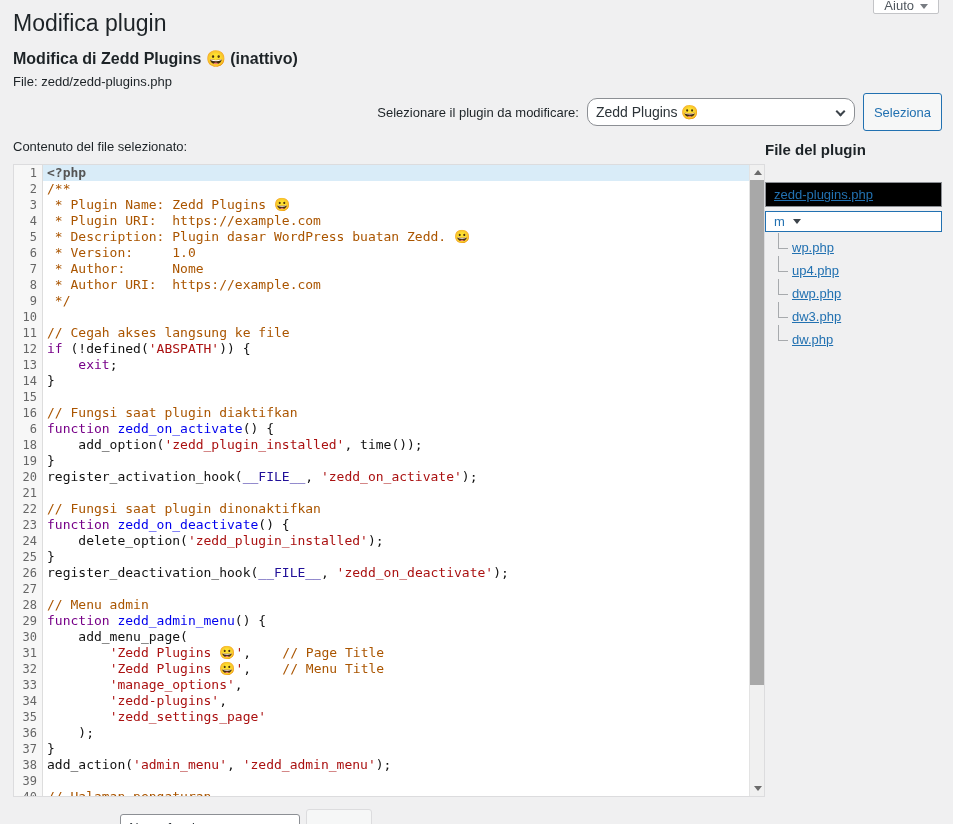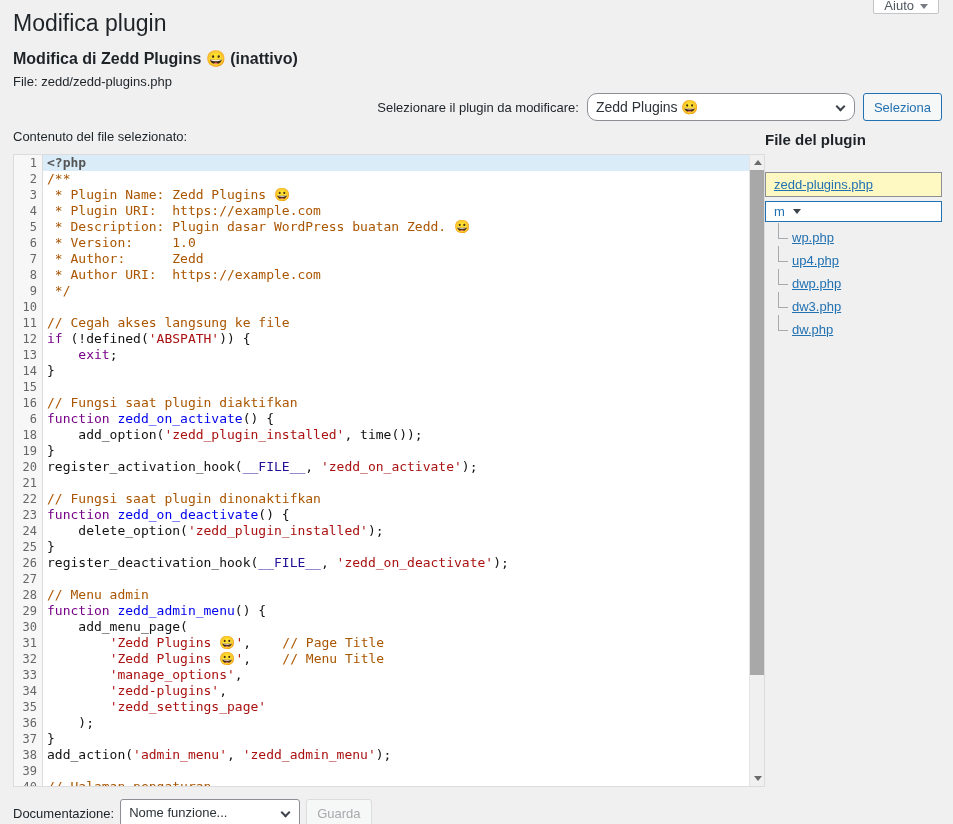--- a/index.html
+++ b/index.html
@@ -42,21 +42,21 @@
     padding: 0 28px 0 8px; cursor: pointer; white-space: nowrap;
   }
   .plugin-select { width: 268px; border-radius: 10px; }
   .doc-select { width: 180px; font-size: 13px; }
   .chev {
     position: absolute; right: 10px; top: 9px; width: 7px; height: 7px;
     border-right: 2px solid #3c434a; border-bottom: 2px solid #3c434a;
     transform: rotate(45deg);
   }
   .btn {
-    height: 28px; padding: 0 10px; font-size: 13px; border-radius: 3px;
+    height: 38px; padding: 0 10px; font-size: 13px; border-radius: 3px;
     font-family: "Liberation Sans", sans-serif; cursor: pointer; white-space: nowrap;
   }
   .btn.secondary { color: var(--accent,#2271b1); border: 1px solid var(--accent,#2271b1); background: #f6f7f7; }
   .btn.disabled { color: #a7aaad; border: 1px solid #dcdcde; background: #f6f7f7; cursor: default; }
 
   .main { display: flex; margin-top: 8px; }
   .editor-col { flex: 1; min-width: 0; }
   .content-label { font-size: 13px; margin-bottom: 10px; }
 
   
@@ -90,21 +90,21 @@
   .sb-btn.up { top: 0; }
   .sb-btn.down { bottom: 0; }
   .tri-up { width:0; height:0; border-left:4px solid transparent; border-right:4px solid transparent; border-bottom:5px solid #6b6b6b; }
   .tri-down { width:0; height:0; border-left:4px solid transparent; border-right:4px solid transparent; border-top:5px solid #6b6b6b; }
   .sb-thumb { position: absolute; left: 0; top: 15px; width: 15px; height: 505px; background: #a8a8a8; }
 
   
   .sidebar { width: 177px; flex: 0 0 177px; }
   .sidebar h3 { font-size: 15px; font-weight: 700; margin: 2px 0 24px; }
   .current-file-box {
-    border: 1px solid #8c8f94; background: #fef9c3;
+    border: 1px solid #8c8f94; background: #000000;
     padding: 4px 8px; font-size: 13px;
   }
   .current-file-box a, .file-list a, .folder-box a { color: var(--accent,#2271b1); text-decoration: underline; cursor: pointer; }
   .folder-box {
     border: 1px solid var(--accent,#2271b1); background: #fff;
     padding: 2px 8px; font-size: 13px; margin-top: 4px;
     display: flex; align-items: center; cursor: pointer;
   }
   .folder-box a { text-decoration: none; }
   .folder-caret {
@@ -191,21 +191,21 @@
             <div class="ln">39</div>
             <div class="ln">40</div>
           </div>
         <div class="code">
             <div class="cl active"><span class="tk-meta">&lt;?php</span></div>
             <div class="cl"><span class="tk-comment">/**</span></div>
             <div class="cl"><span class="tk-comment"> * Plugin Name: Zedd Plugins 😀</span></div>
             <div class="cl"><span class="tk-comment"> * Plugin URI:  https://example.com</span></div>
             <div class="cl"><span class="tk-comment"> * Description: Plugin dasar WordPress buatan Zedd. 😀</span></div>
             <div class="cl"><span class="tk-comment"> * Version:     1.0</span></div>
-            <div class="cl"><span class="tk-comment"> * Author:      Zedd</span></div>
+            <div class="cl"><span class="tk-comment"> * Author:      Nome</span></div>
             <div class="cl"><span class="tk-comment"> * Author URI:  https://example.com</span></div>
             <div class="cl"><span class="tk-comment"> */</span></div>
             <div class="cl">&nbsp;</div>
             <div class="cl"><span class="tk-comment">// Cegah akses langsung ke file</span></div>
             <div class="cl"><span class="tk-keyword">if</span><span class="tk-plain"> (!defined(</span><span class="tk-string">'ABSPATH'</span><span class="tk-plain">)) {</span></div>
             <div class="cl"><span class="tk-plain">    </span><span class="tk-keyword">exit</span><span class="tk-plain">;</span></div>
             <div class="cl"><span class="tk-plain">}</span></div>
             <div class="cl">&nbsp;</div>
             <div class="cl"><span class="tk-comment">// Fungsi saat plugin diaktifkan</span></div>
             <div class="cl"><span class="tk-keyword">function</span><span class="tk-plain"> </span><span class="tk-def">zedd_on_activate</span><span class="tk-plain">() {</span></div>

